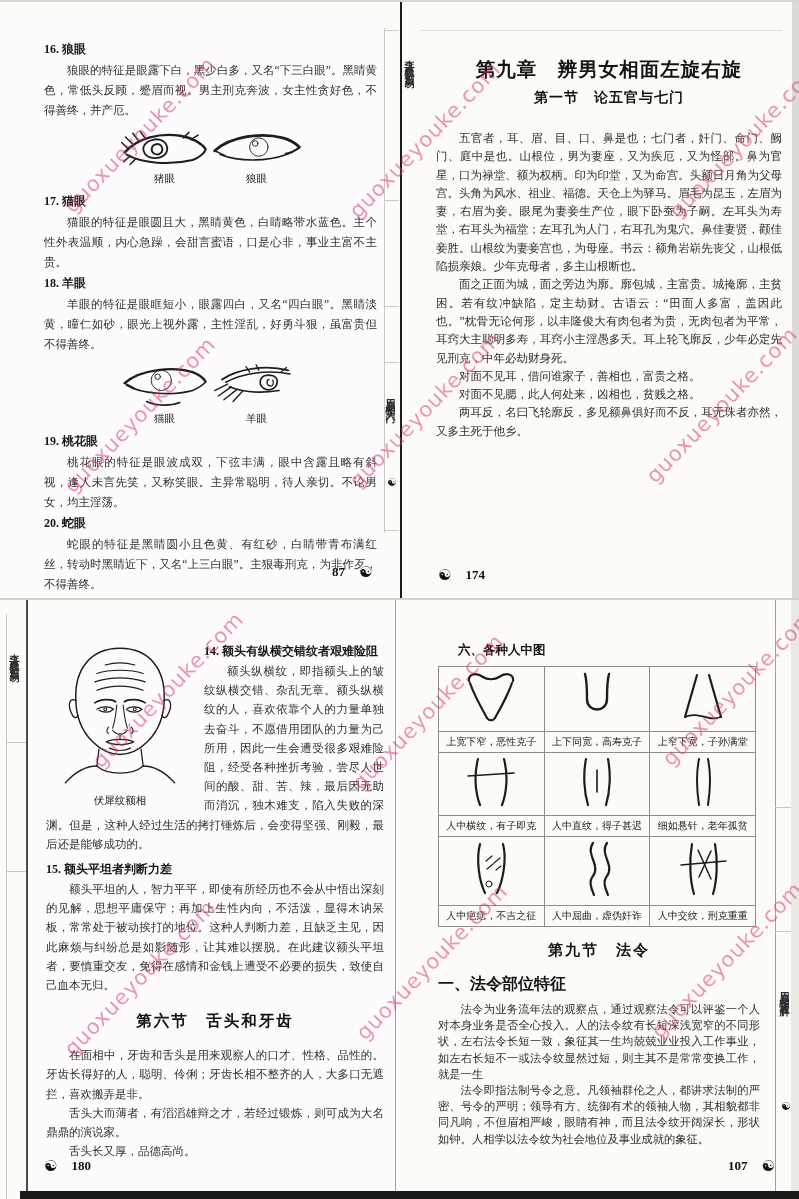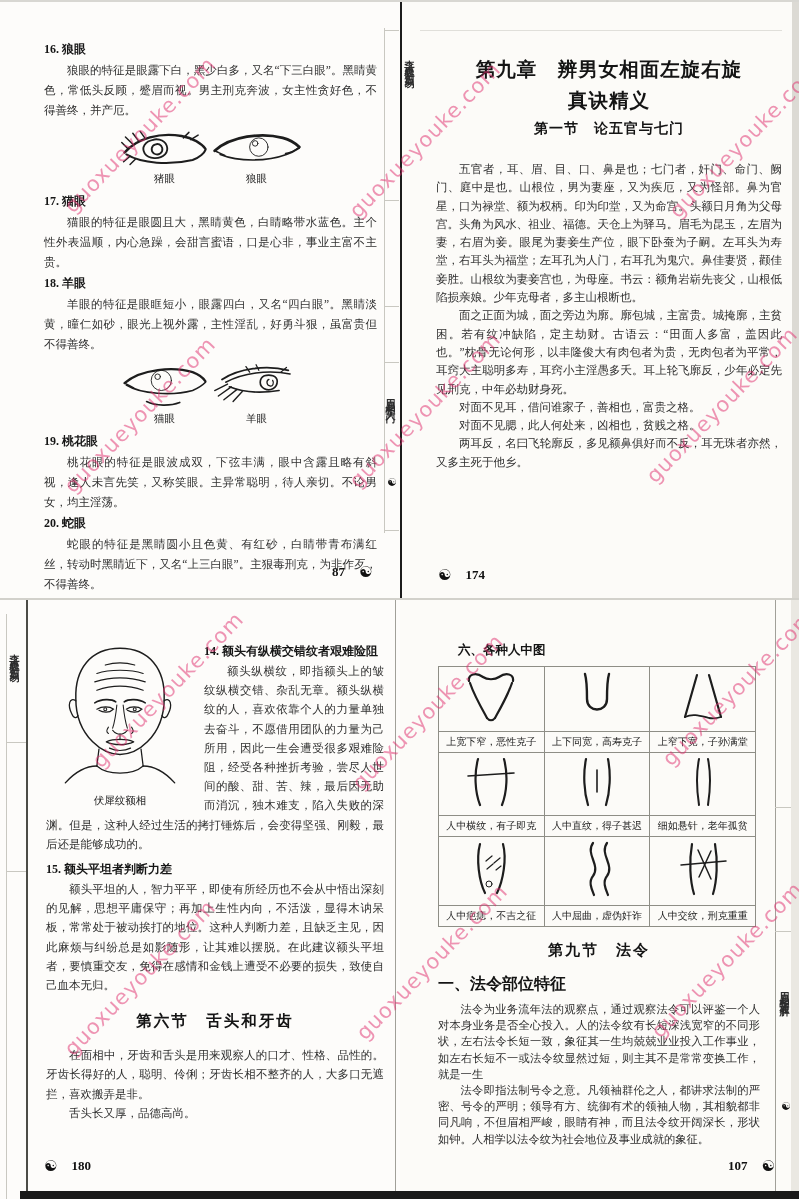--- a/index.html
+++ b/index.html
@@ -163,21 +163,20 @@
     <div class="vtext" style="left:385px; top:390px; height:90px;">周易相学入门</div>
     <div class="seal" style="left:387px; top:476px;">☯</div>
   </div>
 
   <div class="page" id="page-tr">
     <div class="scan-line" style="left:18px; top:30px; width:362px; height:1px; opacity:.55;"></div>
     <div class="vtext" style="left:2px; top:52px; height:110px;">李计忠解《周易》</div>
 
     <div class="tr-content">
       <div class="chapter-title">第九章　辨男女相面左旋右旋</div>
-      <div class="chapter-title">真诀精义</div>
       <div class="section-title-tr">第一节　论五官与七门</div>
       <p class="body-p">五官者，耳、眉、目、口、鼻是也；七门者，奸门、命门、阙门、庭中是也。山根位，男为妻座，又为疾厄，又为怪部。鼻为官星，口为禄堂、额为权柄。印为印堂，又为命宫。头额日月角为父母宫。头角为风水、祖业、福德。天仓上为驿马。眉毛为昆玉，左眉为妻，右眉为妾。眼尾为妻妾生产位，眼下卧蚕为子嗣。左耳头为寿堂，右耳头为福堂；左耳孔为人门，右耳孔为鬼穴。鼻佳妻贤，颧佳妾胜。山根纹为妻妾宫也，为母座。书云：额角岩崭先丧父，山根低陷损亲娘。少年克母者，多主山根断也。</p>
       <p class="body-p">面之正面为城，面之旁边为廓。廓包城，主富贵。城掩廓，主贫困。若有纹冲缺陷，定主劫财。古语云：“田面人多富，盖因此也。”枕骨无论何形，以丰隆俊大有肉包者为贵，无肉包者为平常，耳窍大主聪明多寿，耳窍小主淫愚多夭。耳上轮飞廓反，少年必定先见刑克，中年必劫财身死。</p>
       <p class="body-p">对面不见耳，借问谁家子，善相也，富贵之格。</p>
       <p class="body-p">对面不见腮，此人何处来，凶相也，贫贱之格。</p>
       <p class="body-p">两耳反，名曰飞轮廓反，多见额鼻俱好而不反，耳无珠者亦然，又多主死于他乡。</p>
     </div>
 
     <div class="pagenum" style="left:36px; top:567px;">
       <span class="taiji">☯</span>
@@ -224,20 +223,21 @@
       </div>
 
       <div class="item-h">14. 额头有纵横交错纹者艰难险阻</div>
       <p class="body-p">额头纵横纹，即指额头上的皱纹纵横交错、杂乱无章。额头纵横纹的人，喜欢依靠个人的力量单独去奋斗，不愿借用团队的力量为己所用，因此一生会遭受很多艰难险阻，经受各种挫折考验，尝尽人世间的酸、甜、苦、辣，最后因无助而消沉，独木难支，陷入失败的深渊。但是，这种人经过生活的拷打锤炼后，会变得坚强、刚毅，最后还是能够成功的。</p>
 
       <div class="item-h" style="margin-top:4px;">15. 额头平坦者判断力差</div>
       <p class="body-p">额头平坦的人，智力平平，即使有所经历也不会从中悟出深刻的见解，思想平庸保守；再加上生性内向，不活泼，显得木讷呆板，常常处于被动挨打的地位。这种人判断力差，且缺乏主见，因此麻烦与纠纷总是如影随形，让其难以摆脱。在此建议额头平坦者，要慎重交友，免得在感情和金钱上遭受不必要的损失，致使自己血本无归。</p>
 
       <div class="section-title-bl">第六节　舌头和牙齿</div>
       <p class="body-p">在面相中，牙齿和舌头是用来观察人的口才、性格、品性的。牙齿长得好的人，聪明、伶俐；牙齿长相不整齐的人，大多口无遮拦，喜欢搬弄是非。</p>
+      <p class="body-p">舌头大而薄者，有滔滔雄辩之才，若经过锻炼，则可成为大名鼎鼎的演说家。</p>
       <p class="body-p">舌头长又厚，品德高尚。</p>
     </div>
 
     <div class="pagenum" style="left:44px; top:558px;">
       <span class="taiji">☯</span>
       <span>180</span>
     </div>
   </div>
 
   <div class="page" id="page-br">

